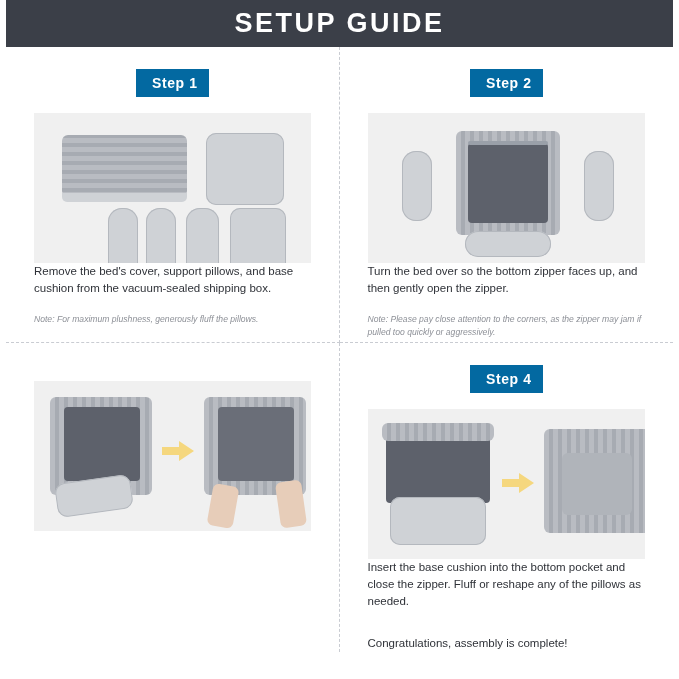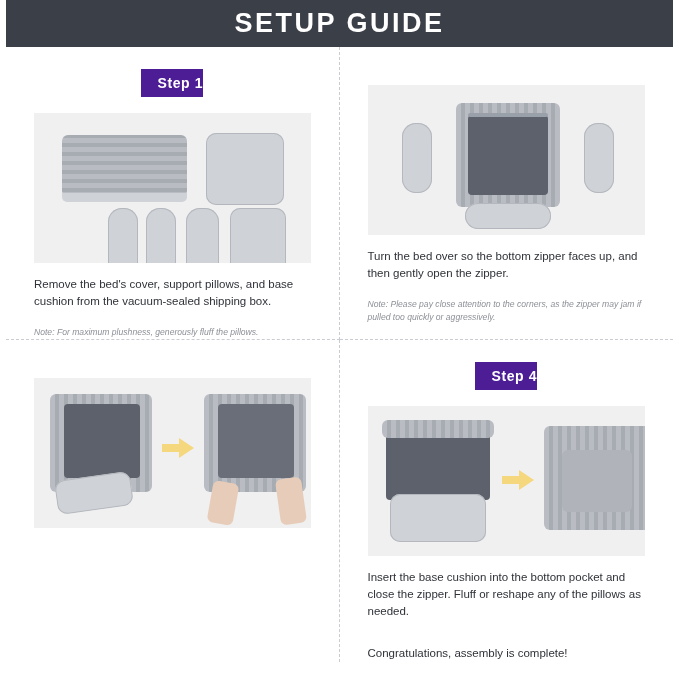--- a/index.html
+++ b/index.html
@@ -54,37 +54,36 @@
     border-right: 1px dashed #c9ccd2;
   }
   .cell.top {
     border-bottom: 1px dashed #c9ccd2;
   }
   .step-badge-wrap {
     display: flex;
     justify-content: center;
   }
   .step-badge {
-    background: #4c1d95;
+    background: #0369a1;
     color: #ffffff;
     font-size: 14px;
     font-weight: bold;
     letter-spacing: 0.6px;
-    padding: 6px 0 6px 16px;
+    padding: 6px 11px 6px 16px;
     display: inline-block;
   }
   .illus {
     margin-top: 16px;
     background: #f0f0f0;
     height: 150px;
     position: relative;
     overflow: hidden;
   }
   .caption {
-    margin-top: 13px;
     font-size: 11.5px;
     line-height: 1.45;
     color: #2f3238;
   }
   .caption + .caption {
     margin-top: 26px;
   }
   .note {
     margin-top: 17px;
     font-size: 8.6px;
@@ -162,20 +161,23 @@
         <div class="obj pillow long light" style="left:152px; top:95px; width:33px; height:72px;"></div>
 
         <div class="obj pillow light" style="left:196px; top:95px; width:56px; height:72px;"></div>
       </div>
 
       <div class="caption">Remove the bed's cover, support pillows, and base cushion from the vacuum-sealed shipping box.</div>
       <div class="note">Note: For maximum plushness, generously fluff the pillows.</div>
     </div>
 
     <div class="cell top">
+      <div class="step-badge-wrap">
+        <span class="step-badge">Step 2</span>
+      </div>
 
       <div class="illus">
 
         <div class="obj ribbed" style="left:88px; top:18px; width:104px; height:104px;"></div>
         <div class="obj inner-dark" style="left:100px; top:30px; width:80px; height:80px;"></div>
         <div class="obj" style="left:100px; top:28px; width:80px; height:4px; background:#9aa0a9; border-radius:2px;"></div>
 
         <div class="obj pillow long light" style="left:34px; top:38px; width:30px; height:70px;"></div>
         <div class="obj pillow long light" style="left:216px; top:38px; width:30px; height:70px;"></div>
         <div class="obj pillow long light" style="left:97px; top:118px; width:86px; height:26px;"></div>

